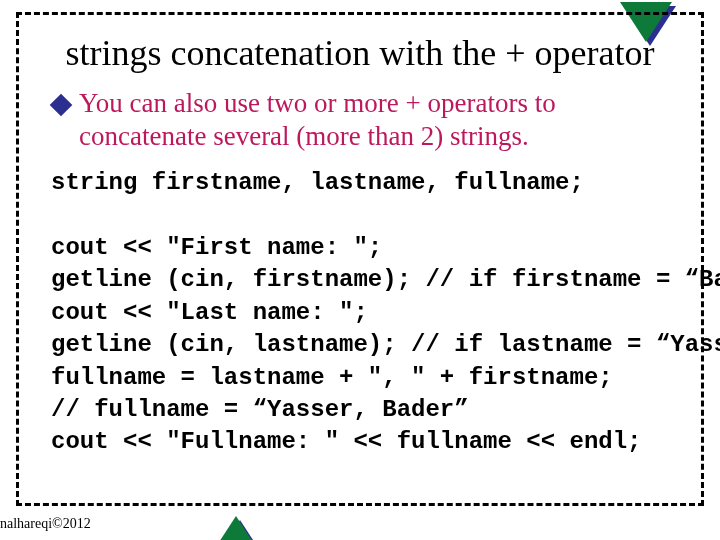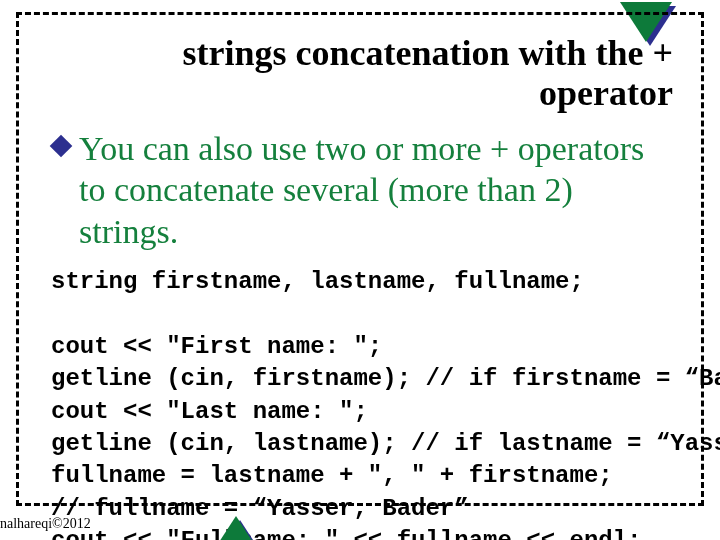--- a/index.html
+++ b/index.html
@@ -15,44 +15,44 @@
     position: absolute;
     top: 12px;
     left: 16px;
     right: 16px;
     bottom: 34px;
     border: 3px dashed #000;
     padding: 18px 28px 12px 28px;
   }
   .title {
     font-size: 36px;
-    font-weight: bold;
-    text-align: right;
+    font-weight: normal;
+    text-align: center;
     line-height: 1.12;
     color: #000;
     margin-bottom: 14px;
   }
   .bullet-row {
     display: flex;
     align-items: flex-start;
     margin: 0 6px 14px 6px;
   }
   .diamond {
     width: 16px;
     height: 16px;
     background: #2c2f8f;
     transform: rotate(45deg);
     flex: 0 0 16px;
     margin-top: 10px;
     margin-right: 10px;
   }
   .bullet-text {
-    font-size: 34px;
+    font-size: 27px;
     line-height: 1.22;
-    color: #15803d;
+    color: #be185d;
   }
   .code {
     font-family: "Courier New", Courier, monospace;
     font-size: 24px;
     font-weight: bold;
     line-height: 1.35;
     white-space: pre;
     color: #000;
     margin-left: 4px;
   }

